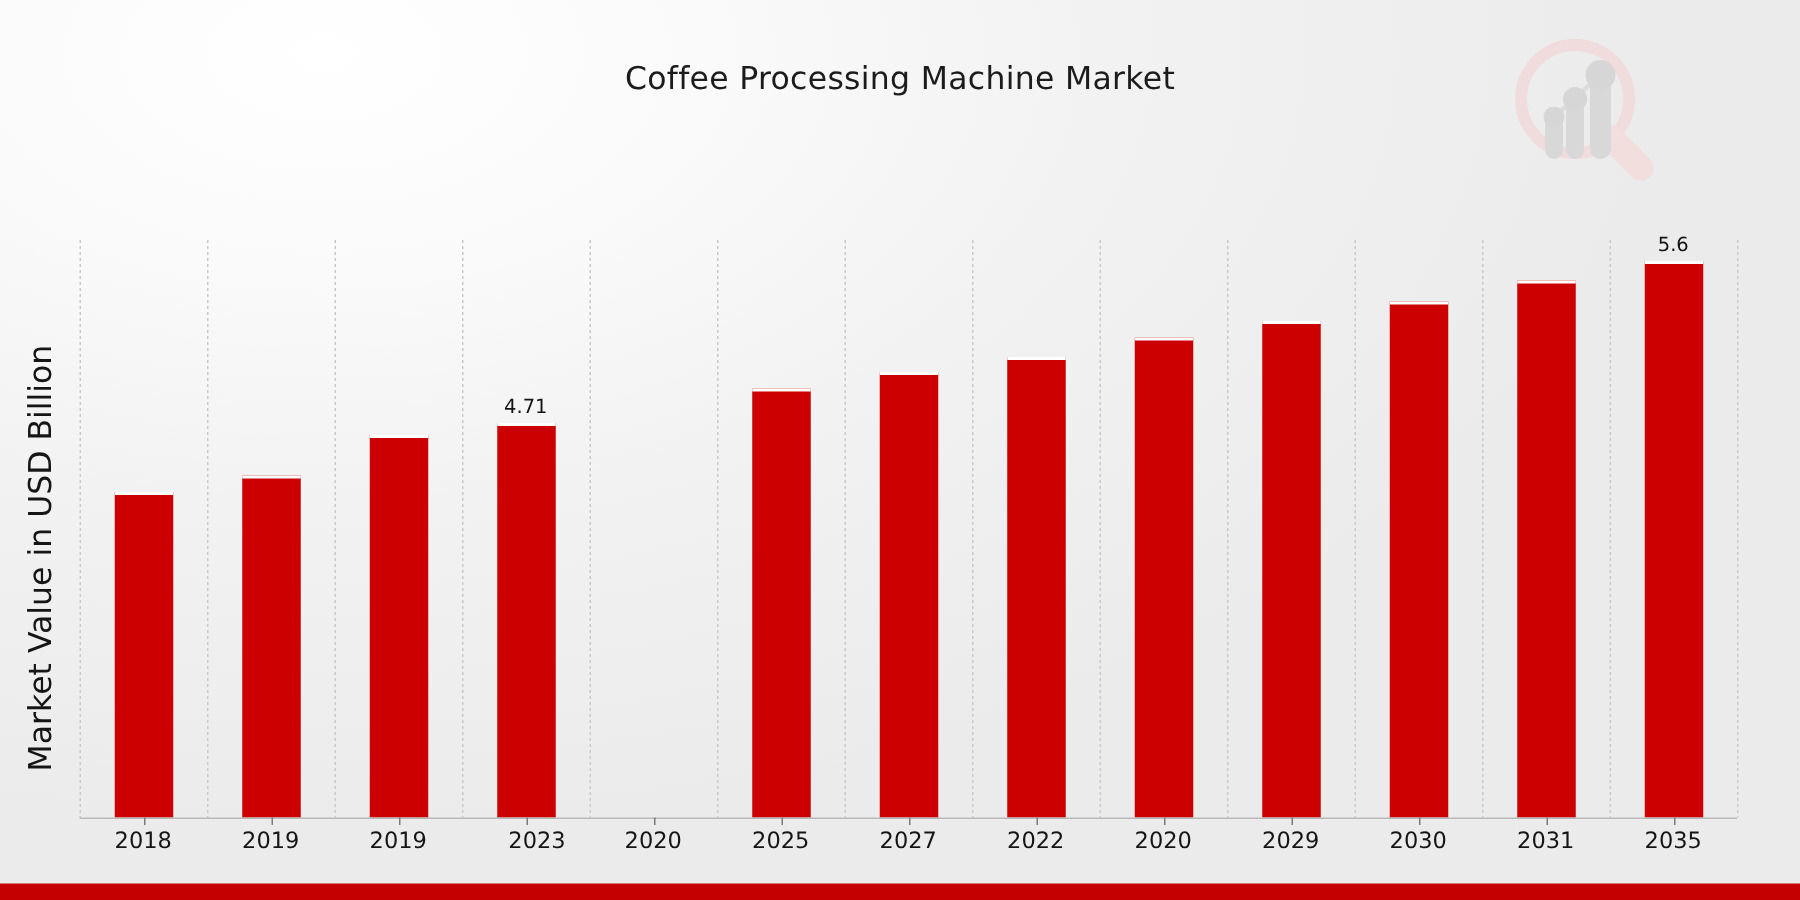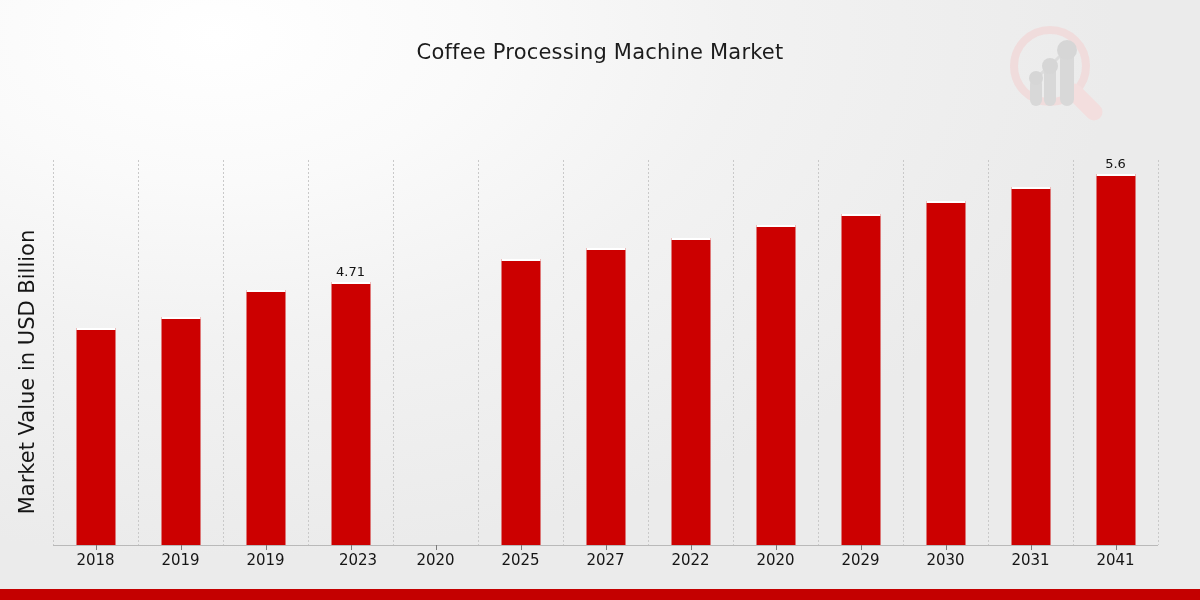--- a/index.html
+++ b/index.html
@@ -233,14 +233,14 @@
     <div class="tick-label" style="left: 690.5px;">2022</div>
     <div class="tick-mark" style="left: 776px;"></div>
     <div class="tick-label" style="left: 775.5px;">2020</div>
     <div class="tick-mark" style="left: 861px;"></div>
     <div class="tick-label" style="left: 860.5px;">2029</div>
     <div class="tick-mark" style="left: 946px;"></div>
     <div class="tick-label" style="left: 945.5px;">2030</div>
     <div class="tick-mark" style="left: 1031px;"></div>
     <div class="tick-label" style="left: 1030.5px;">2031</div>
     <div class="tick-mark" style="left: 1116px;"></div>
-    <div class="tick-label" style="left: 1115.5px;">2041</div>
+    <div class="tick-label" style="left: 1115.5px;">2035</div>
   </div>
 
 </body></html>

